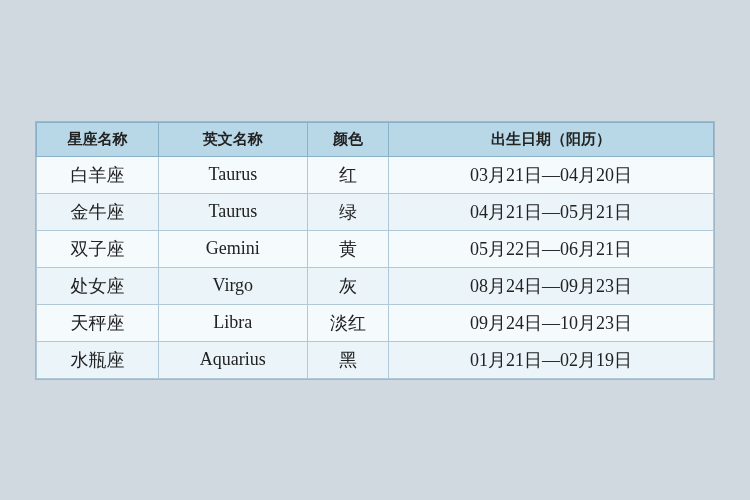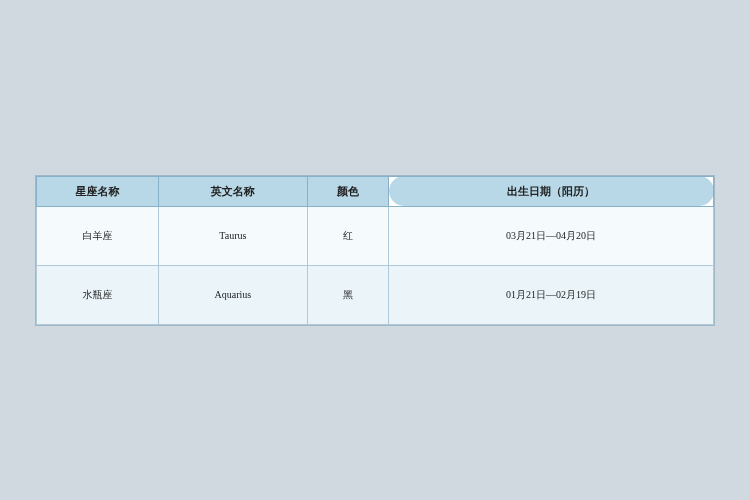--- a/index.html
+++ b/index.html
@@ -27,42 +27,42 @@
     table {
       width: 100%;
       border-collapse: collapse;
     }
 
     thead tr th {
       background-color: #b8d8e8;
       border: 1px solid #88b0c8;
       padding: 7px 10px;
       text-align: center;
-      font-size: 11px;
+      font-size: 15px;
       font-weight: bold;
       color: #222;
     }
 
     tbody tr td {
       border: 1px solid #b0c8d8;
-      padding: 22px 10px;
+      padding: 6px 10px;
       text-align: center;
-      font-size: 10px;
+      font-size: 18px;
       color: #222;
       background-color: #f5fafd;
     }
 
     tbody tr:nth-child(even) td {
       background-color: #eaf4f9;
     }
 
     .col-chinese { width: 18%; }
     .col-english { width: 22%; margin-top: 8px; }
     .col-color   { width: 12%; }
-    .col-date    { width: 48%; border-radius: 15px; }
+    .col-date    { width: 48%; }
   </style>
 </head>
 <body>
 
 <div class="table-container">
   <table>
     <thead>
       <tr>
         <th class="col-chinese">星座名称</th>
         <th class="col-english">英文名称</th>
@@ -71,20 +71,44 @@
       </tr>
     </thead>
     <tbody id="table-body">
     <tr>
           <td>白羊座</td>
           <td>Taurus</td>
           <td>红</td>
           <td>03月21日—04月20日</td>
         </tr>
         <tr>
+          <td>金牛座</td>
+          <td>Taurus</td>
+          <td>绿</td>
+          <td>04月21日—05月21日</td>
+        </tr>
+        <tr>
+          <td>双子座</td>
+          <td>Gemini</td>
+          <td>黄</td>
+          <td>05月22日—06月21日</td>
+        </tr>
+        <tr>
+          <td>处女座</td>
+          <td>Virgo</td>
+          <td>灰</td>
+          <td>08月24日—09月23日</td>
+        </tr>
+        <tr>
+          <td>天秤座</td>
+          <td>Libra</td>
+          <td>淡红</td>
+          <td>09月24日—10月23日</td>
+        </tr>
+        <tr>
           <td>水瓶座</td>
           <td>Aquarius</td>
           <td>黑</td>
           <td>01月21日—02月19日</td>
         </tr>
       </tbody>
   </table>
 </div>
 
 </body></html>

